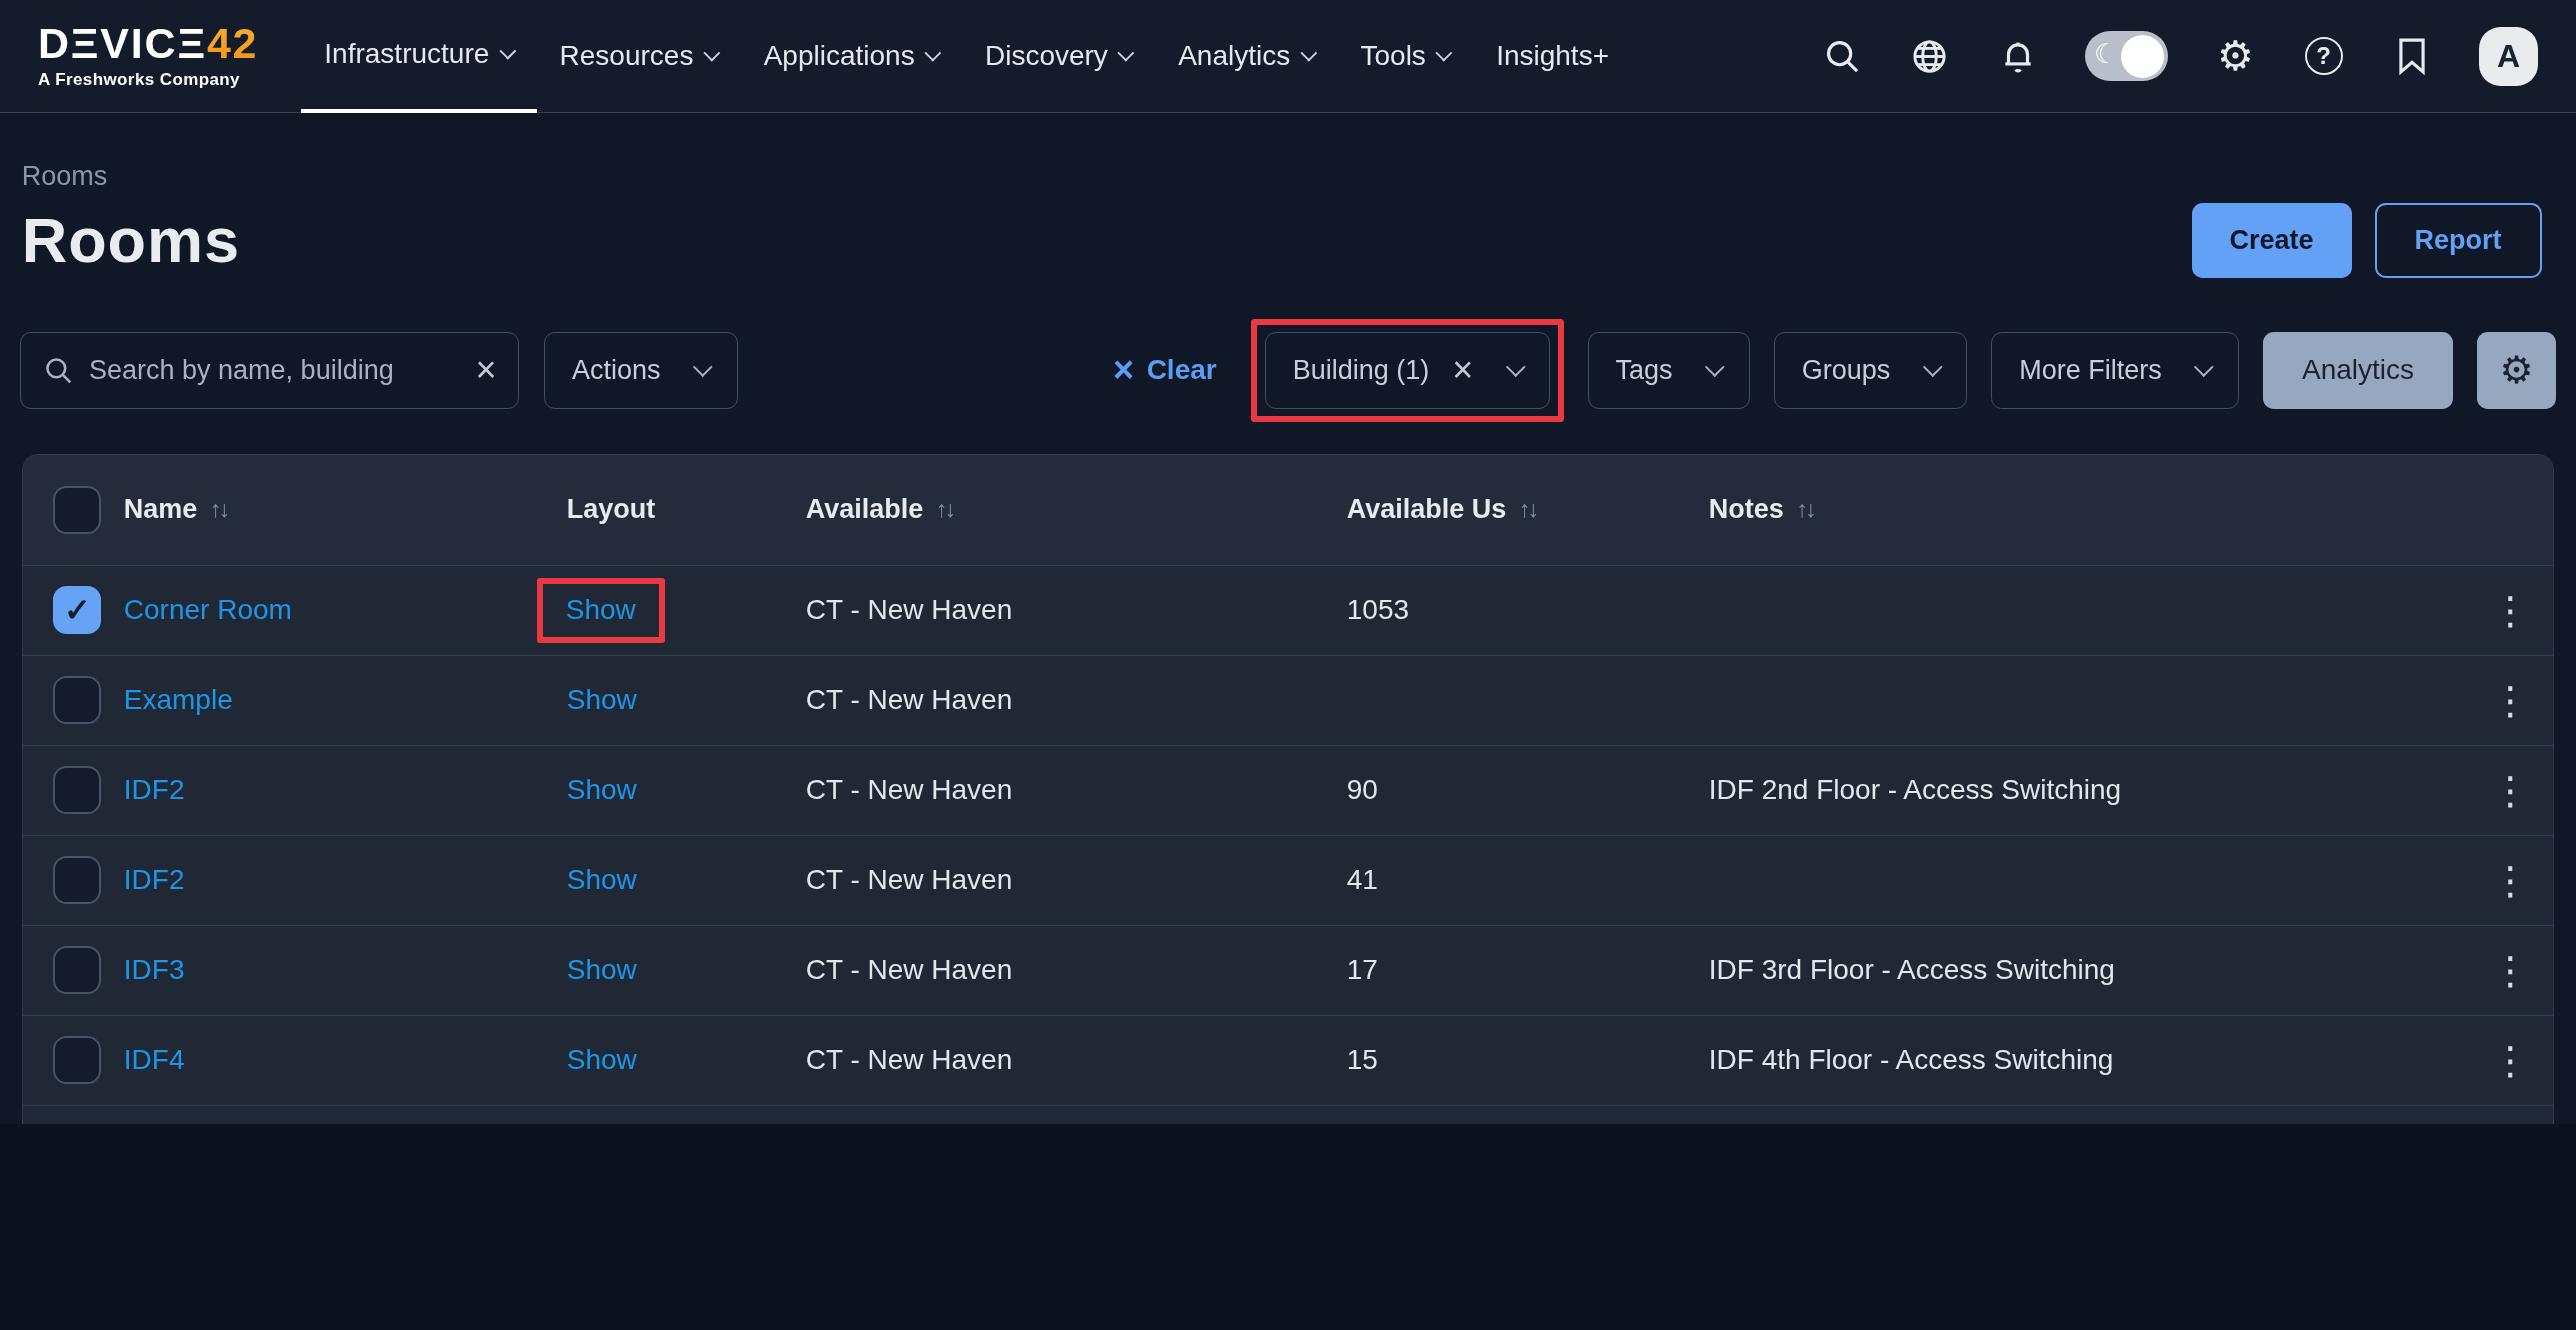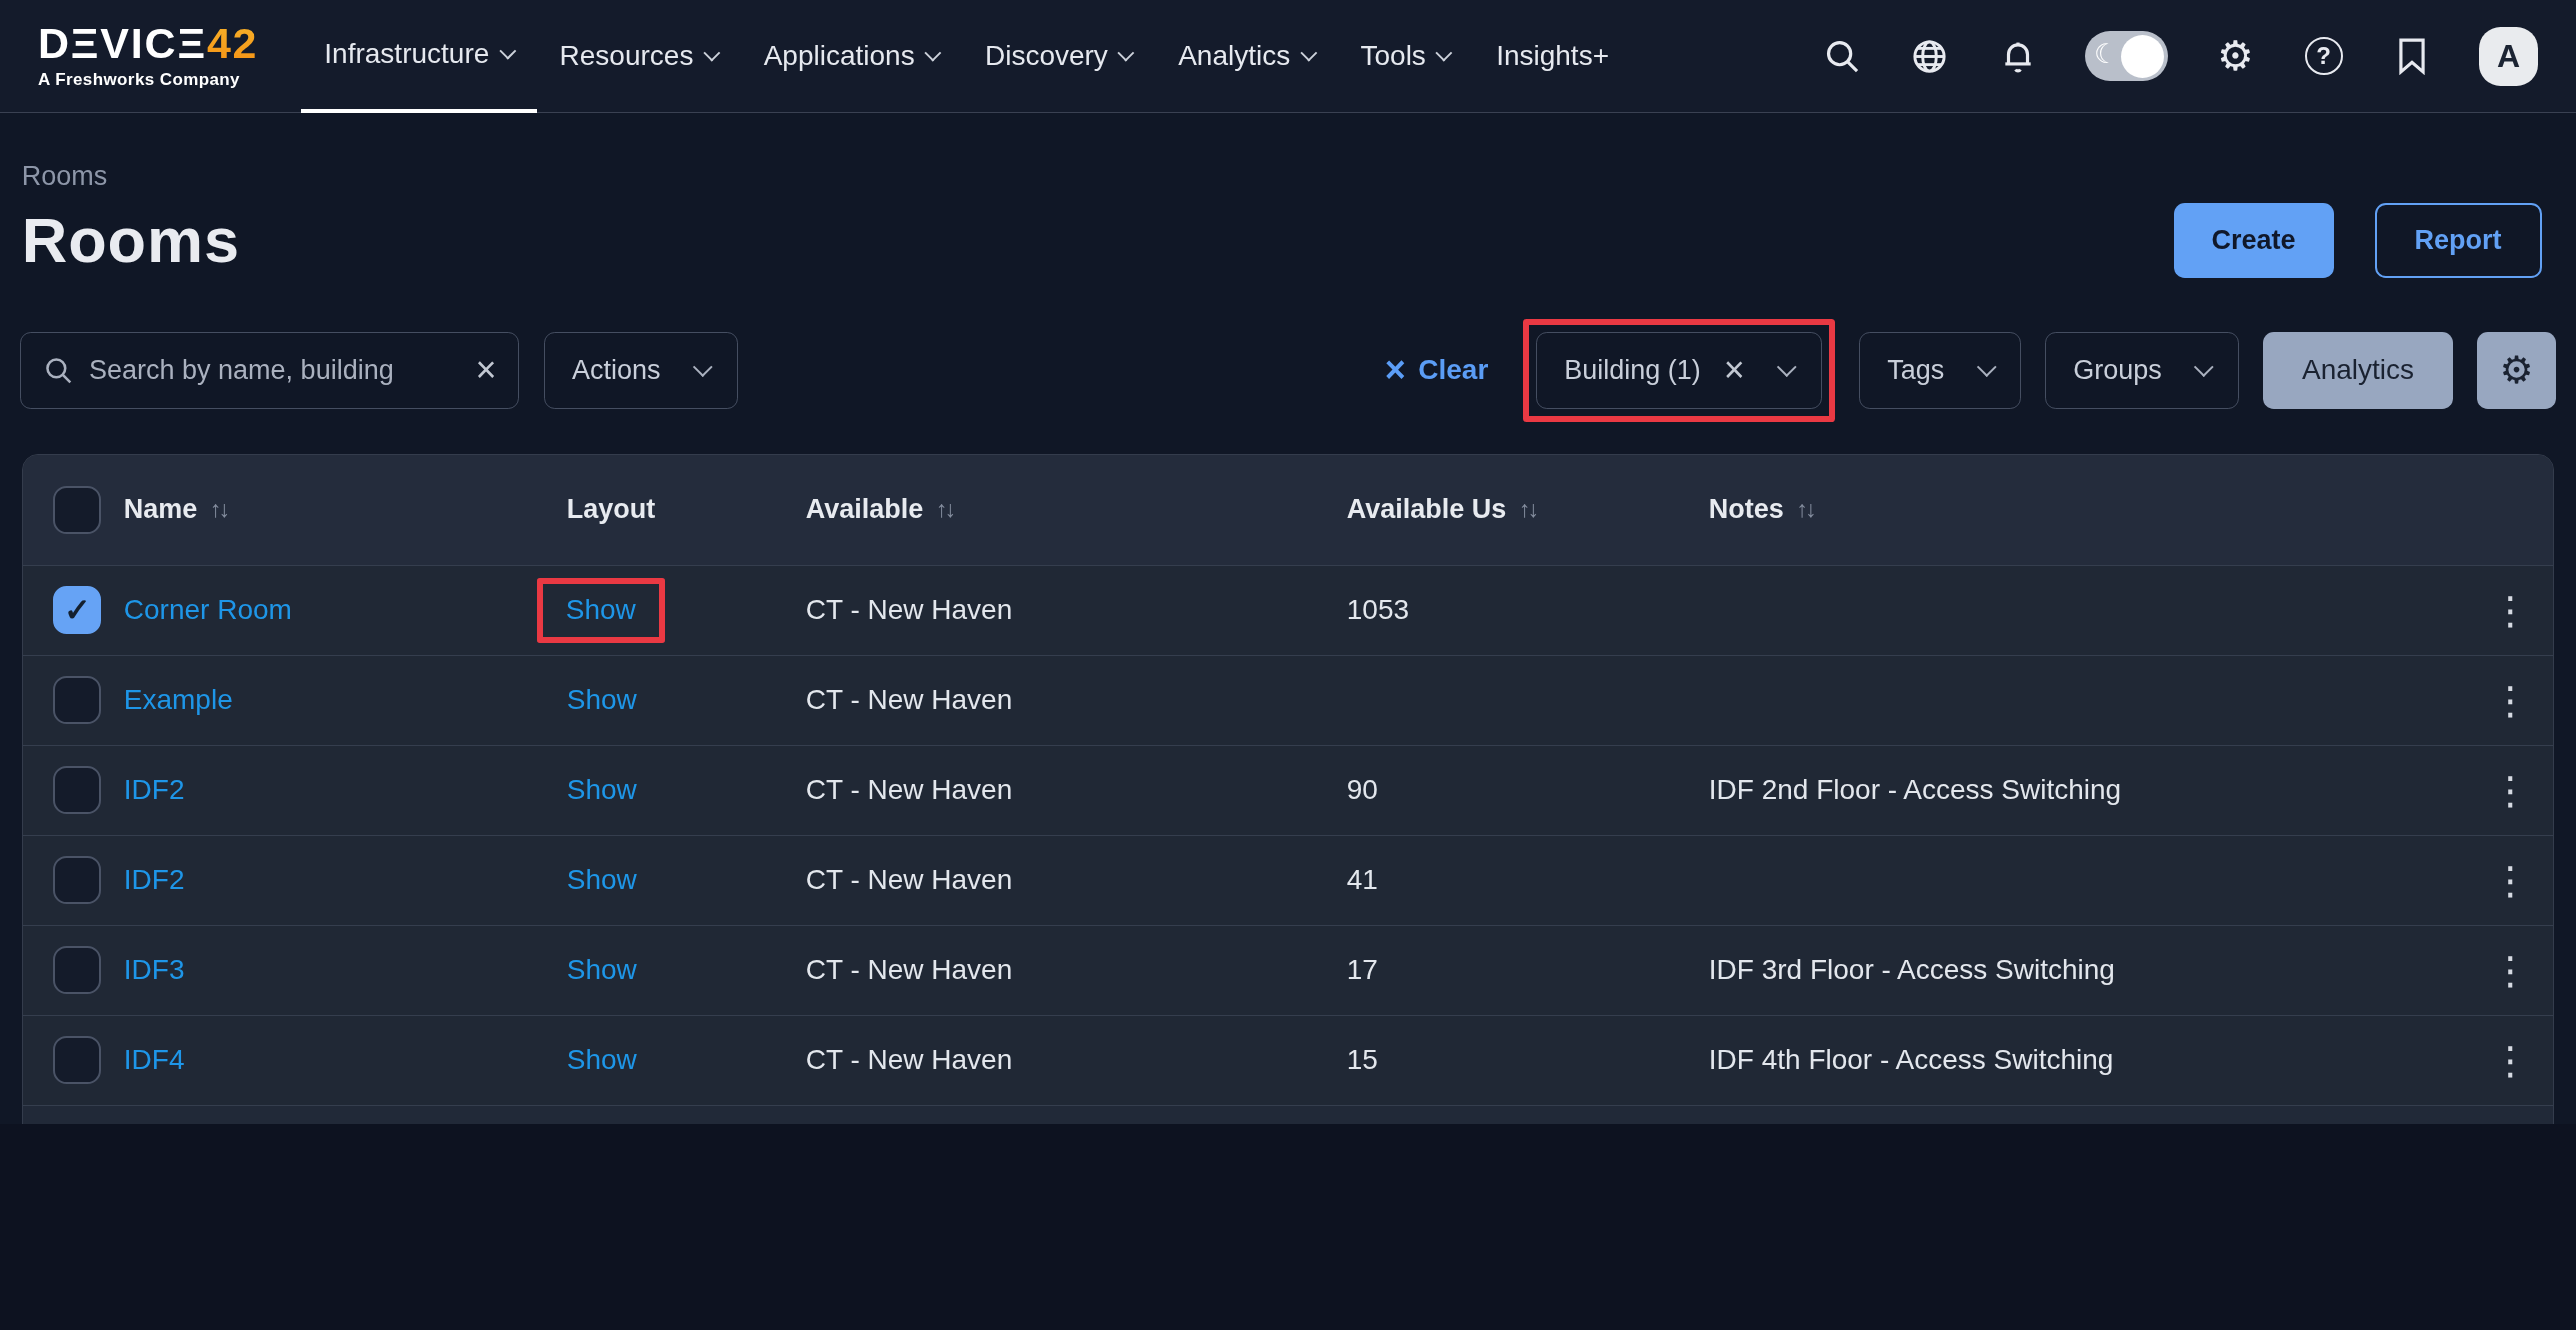--- a/index.html
+++ b/index.html
@@ -33,21 +33,21 @@
   .toggle .moon { position:absolute; left:9px; top:7.2px; font-size:27px; color:#ffffff; }
   .toggle .knob { position:absolute; right:3.6px; top:3.6px; width:43px; height:43px; border-radius:50%; background:#ffffff; }
   .avatar { width:59px; height:59px; border-radius:21.5px; background:#e9ebee; display:flex; align-items:center;
             justify-content:center; font-size:32px; font-weight:bold; color:#1c2433; cursor:pointer; }
 
   
   .content { padding:0 20px; }
   .breadcrumb { margin-top:48px; padding-left:1.8px; font-size:27px; color:#8d96a8; }
   .title-row { margin-top:10.8px; display:flex; align-items:center; }
   .page-title { font-size:63px; font-weight:bold; color:#e9ebf0; letter-spacing:0.9px; padding-left:1.8px; }
-  .title-actions { margin-left:auto; display:flex; gap:41px; padding-right:14.4px; }
+  .title-actions { margin-left:auto; display:flex; gap:23px; padding-right:14.4px; }
   .btn { height:75px; border-radius:10.8px; font-size:27px; display:flex; align-items:center; justify-content:center;
          padding:0 38px; cursor:pointer; }
   .btn-primary { background:#62a1f5; color:#10182a; font-weight:bold; }
   .btn-outline { background:transparent; border:2.7px solid #62a1f5; color:#62a1f5; font-weight:bold; }
 
   
   .filter-row { margin-top:54px; display:flex; align-items:center; }
   .searchbox { width:499px; height:77px; border:1.8px solid #454e61; border-radius:10.8px; display:flex;
                align-items:center; padding:0 21.5px; gap:16px; background:transparent; }
   .searchbox input { flex:1; background:transparent; border:none; outline:none; font-size:27px;
@@ -214,20 +214,24 @@
           </div>
         </div>
         <div class="dropdown">
           <span>Tags</span>
             <span class="chev"></span>
         </div>
         <div class="dropdown">
           <span>Groups</span>
             <span class="chev"></span>
         </div>
+        <div class="dropdown">
+          <span>More Filters</span>
+            <span class="chev"></span>
+        </div>
         <div class="btn-advanced">Analytics</div>
         <div class="gear-btn">
             <span class="gear-glyph">⚙</span>
           </div>
       </div>
     </div>
 
 
     <div class="card">
 

